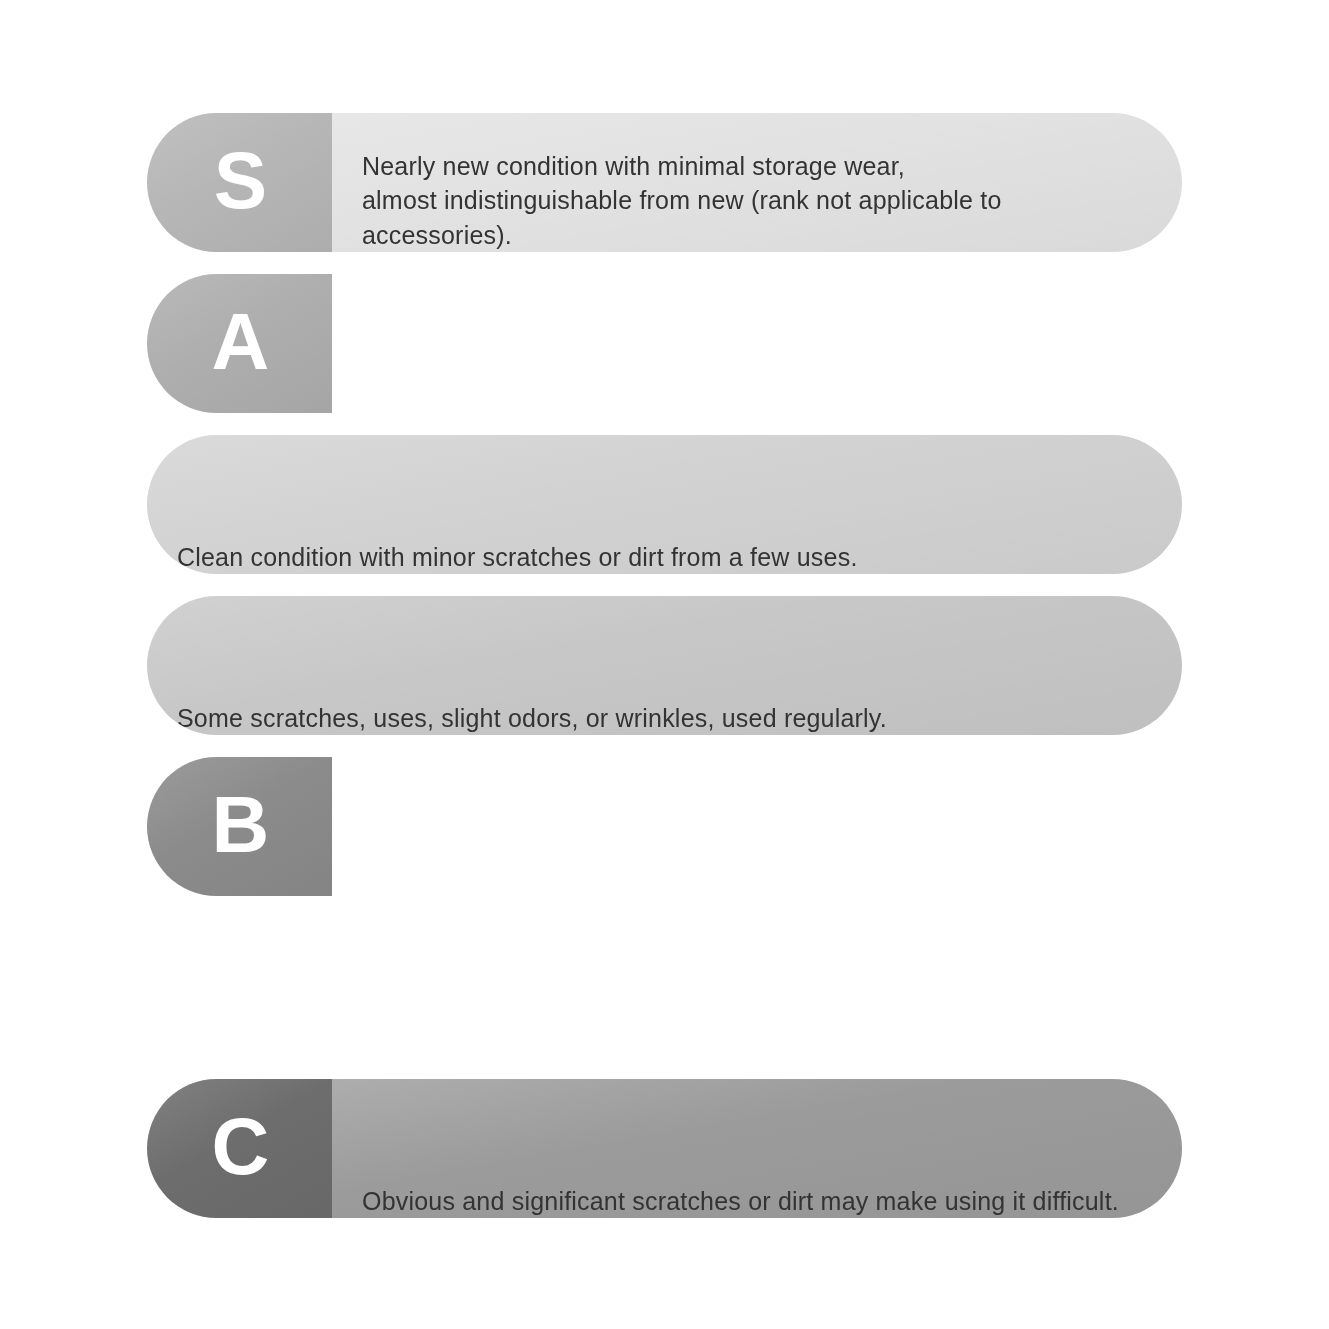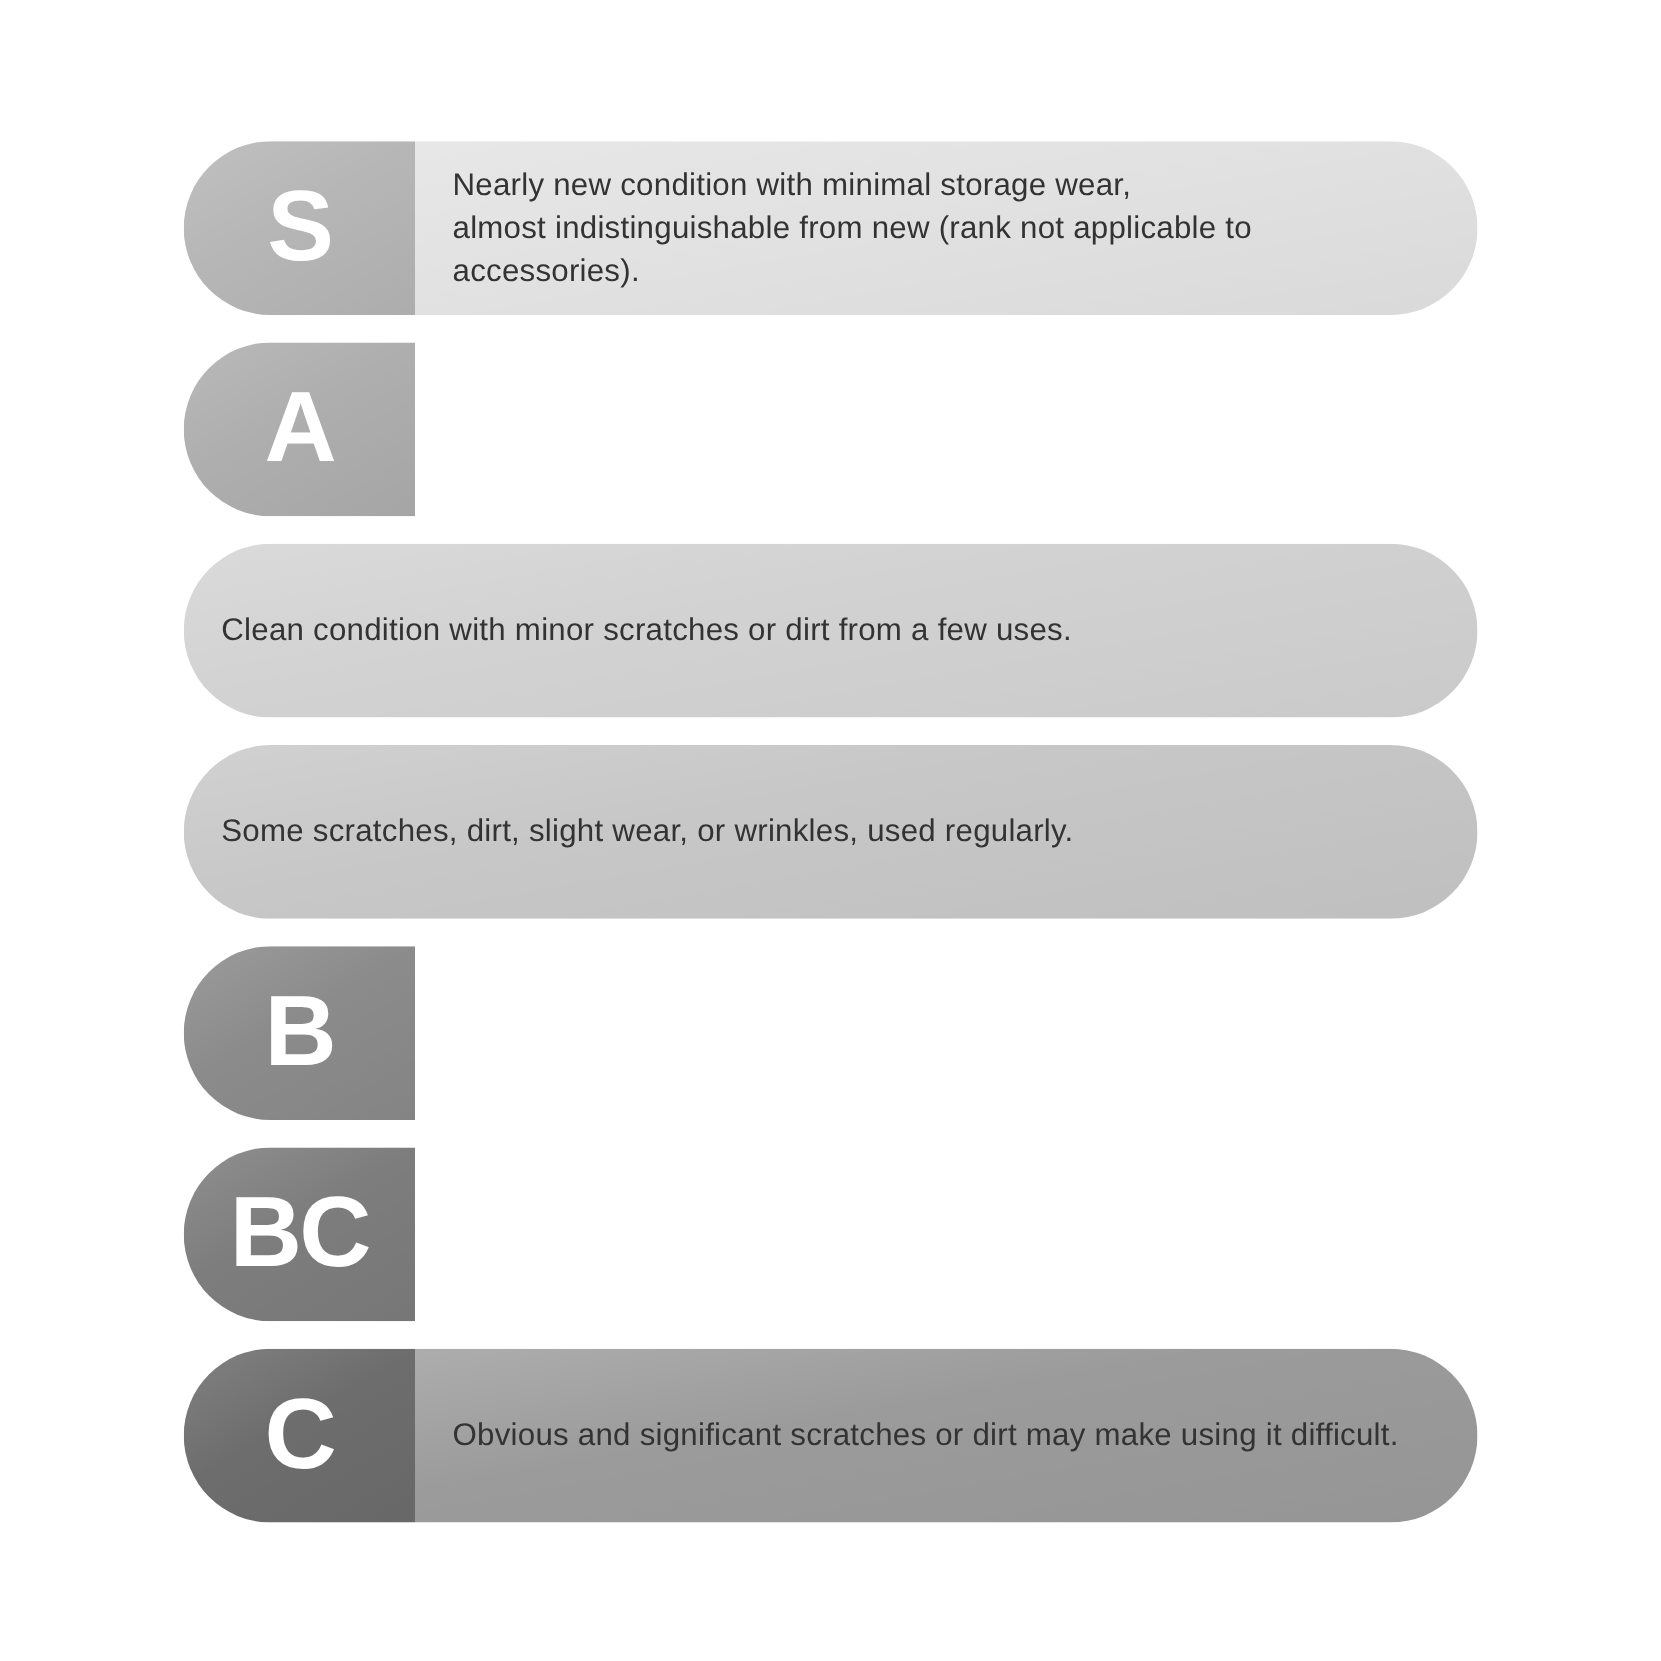--- a/index.html
+++ b/index.html
@@ -44,21 +44,21 @@
     letter-spacing: -2px;
     line-height: 1;
     padding-bottom: 4px;
     box-sizing: border-box;
   }
   .desc-cell {
     flex: 1;
     background-color: var(--right, #e2e2e2);
     background-image: linear-gradient(170deg, rgba(255,255,255,0.18), rgba(255,255,255,0) 40%, rgba(0,0,0,0.04));
     display: flex;
-    align-items: center;
+    align-items: flex-end;
     padding: 0 48px 0 30px;
     box-sizing: border-box;
   }
   .desc-text {
     font-size: 25px;
     line-height: 1.38;
     color: #333333;
     white-space: pre-line;
     letter-spacing: 0.2px;
   }
@@ -84,34 +84,31 @@
   </div>
 
   <div class="row" style="--left: #a3a3a3; --right: #d2d2d2;">
     <div class="desc-cell">
       <span class="desc-text">Clean condition with minor scratches or dirt from a few uses.</span>
     </div>
   </div>
 
   <div class="row" style="--left: #969696; --right: #c7c7c7;">
     <div class="desc-cell">
-      <span class="desc-text">Some scratches, dirt, slight wear, or wrinkles, used regularly.</span>
+      <span class="desc-text">Some scratches, uses, slight odors, or wrinkles, used regularly.</span>
     </div>
   </div>
 
   <div class="row" style="--left: #8b8b8b; --right: #b8b8b8;">
     <div class="grade-cell">
       <span class="grade-text">B</span>
     </div>
   </div>
 
   <div class="row" style="--left: #7d7d7d; --right: #a9a9a9;">
-    <div class="grade-cell">
-      <span class="grade-text">BC</span>
-    </div>
   </div>
 
   <div class="row" style="--left: #6d6d6d; --right: #9b9b9b;">
     <div class="grade-cell">
       <span class="grade-text">C</span>
     </div>
     <div class="desc-cell">
       <span class="desc-text">Obvious and significant scratches or dirt may make using it difficult.</span>
     </div>
   </div>

